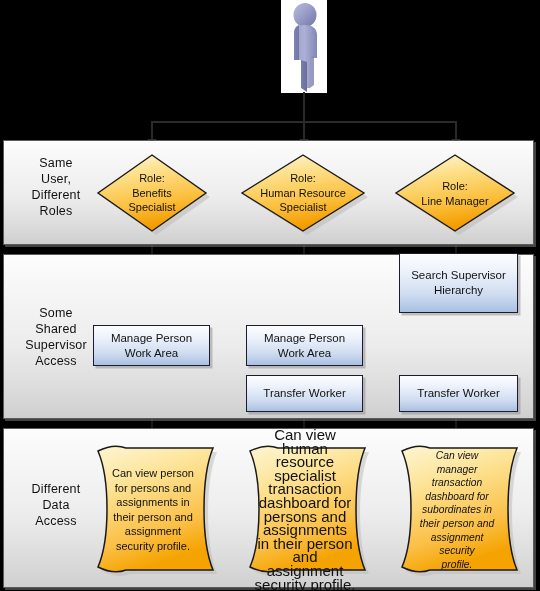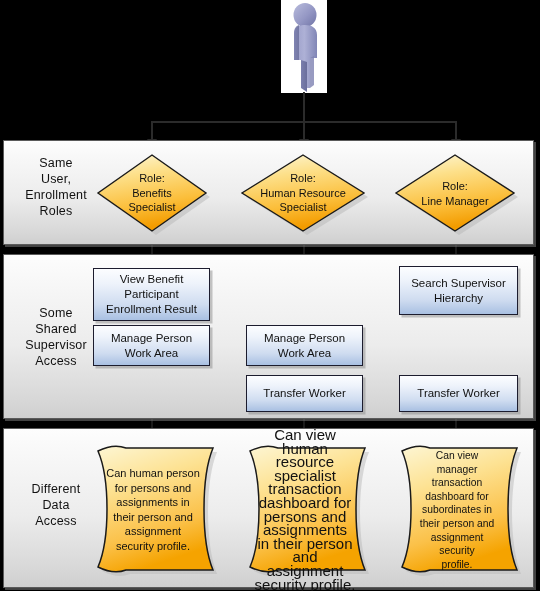--- a/index.html
+++ b/index.html
@@ -98,21 +98,21 @@
   <div class="ln" style="left:151px;top:360px;width:1.6px;height:76px;"></div>
   <div class="ln" style="left:303px;top:406px;width:1.6px;height:30px;"></div>
   <div class="ln" style="left:455px;top:406px;width:1.6px;height:30px;"></div>
   <div class="arw" style="left:147px;top:434px;"></div>
   <div class="arw" style="left:299px;top:434px;"></div>
   <div class="arw" style="left:451px;top:434px;"></div>
 
   <div class="band" id="band1"></div>
   <div class="band-label" style="top: 155px; white-space: pre-line;">Same
 User,
-Enrollment
+Different
 Roles</div>
 
   <div class="diamond" style="left:96px;top:153px;width:112px;height:80px;">
     <svg width="116" height="84" viewBox="0 0 116 84" style="position:absolute;left:0;top:0;">
       <defs>
         <linearGradient id="dgrad1" x1="0" y1="0" x2="0.25" y2="1">
           <stop offset="0%" stop-color="#fdf8dc"></stop>
             <stop offset="32%" stop-color="#fde08a"></stop>
           <stop offset="72%" stop-color="#fbbe3a"></stop>
             <stop offset="100%" stop-color="#f39c00"></stop>
@@ -160,31 +160,28 @@
     <div class="lbl" style="width: 122px; white-space: pre-line;">Role:
 Line Manager</div>
   </div>
 
   <div class="band" id="band2"></div>
   <div class="band-label" style="top: 305px; white-space: pre-line;">Some
 Shared
 Supervisor
 Access</div>
 
-  <div class="pbox" style="left: 93px; top: 268px; width: 117px; height: 53px; white-space: pre-line;">View Benefit
-Participant
-Enrollment Result</div>
   <div class="pbox" style="left: 93px; top: 325px; width: 117px; height: 41px; white-space: pre-line;">Manage Person
 Work Area</div>
 
   <div class="pbox" style="left: 246px; top: 325px; width: 117px; height: 41px; white-space: pre-line;">Manage Person
 Work Area</div>
   <div class="pbox" style="left: 246px; top: 375px; width: 117px; height: 37px; white-space: pre-line;">Transfer Worker</div>
 
-  <div class="pbox" style="left: 399px; top: 266px; width: 119px; height: 49px; white-space: pre-line;">Search Supervisor
+  <div class="pbox" style="left: 399px; top: 253px; width: 119px; height: 60px; white-space: pre-line;">Search Supervisor
 Hierarchy</div>
   <div class="pbox" style="left: 399px; top: 375px; width: 119px; height: 37px; white-space: pre-line;">Transfer Worker</div>
 
   <div class="band" id="band3"></div>
   <div class="band-label" style="top: 481px; white-space: pre-line;">Different
 Data
 Access</div>
 
   <div class="doc" style="left:88px;top:443px;width:132px;height:134px;">
     <svg width="132" height="134" viewBox="0 0 132 134" style="position:absolute;left:0;top:0;">
@@ -192,21 +189,21 @@
         <linearGradient id="wg1" x1="0" y1="0" x2="0.3" y2="1">
           <stop offset="0%" stop-color="#fdf6d4"></stop>
             <stop offset="35%" stop-color="#fde293"></stop>
           <stop offset="75%" stop-color="#fbc149"></stop>
             <stop offset="100%" stop-color="#f5a300"></stop>
         </linearGradient>
       </defs>
       <path d="M10 8 C22 2 30 2 38 5 L125 5 C113 34 113 98 125 127 L38 127 C30 130 22 130 10 124 C22 96 22 36 10 8 Z" fill="#b9b9b9" opacity=".5" transform="translate(4,4)"></path>
       <path d="M10 8 C22 2 30 2 38 5 L125 5 C113 34 113 98 125 127 L38 127 C30 130 22 130 10 124 C22 96 22 36 10 8 Z" fill="url(#wg1)" stroke="#1a1a1a" stroke-width="1.5"></path>
     </svg>
-    <div class="txt" style="white-space: pre-line;">Can human person
+    <div class="txt" style="white-space: pre-line;">Can view person
 for persons and
 assignments in
 their person and
 assignment
 security profile.</div>
   </div>
 
   <div class="doc" style="left:240px;top:443px;width:132px;height:134px;">
     <svg width="132" height="134" viewBox="0 0 132 134" style="position:absolute;left:0;top:0;">
       <defs>
@@ -224,21 +221,21 @@
 resource specialist
 transaction
 dashboard for
 persons and
 assignments
 in their person and
 assignment
 security profile.</div>
   </div>
 
-  <div class="doc" style="left:392px;top:443px;width:132px;height:134px;">
+  <div class="doc" style="left:392px;top:443px;width:132px;height:134px;font-style:italic;">
     <svg width="132" height="134" viewBox="0 0 132 134" style="position:absolute;left:0;top:0;">
       <defs>
         <linearGradient id="wg3" x1="0" y1="0" x2="0.3" y2="1">
           <stop offset="0%" stop-color="#fdf6d4"></stop>
             <stop offset="35%" stop-color="#fde293"></stop>
           <stop offset="75%" stop-color="#fbc149"></stop>
             <stop offset="100%" stop-color="#f5a300"></stop>
         </linearGradient>
       </defs>
       <path d="M10 8 C22 2 30 2 38 5 L125 5 C113 34 113 98 125 127 L38 127 C30 130 22 130 10 124 C22 96 22 36 10 8 Z" fill="#b9b9b9" opacity=".5" transform="translate(4,4)"></path>

